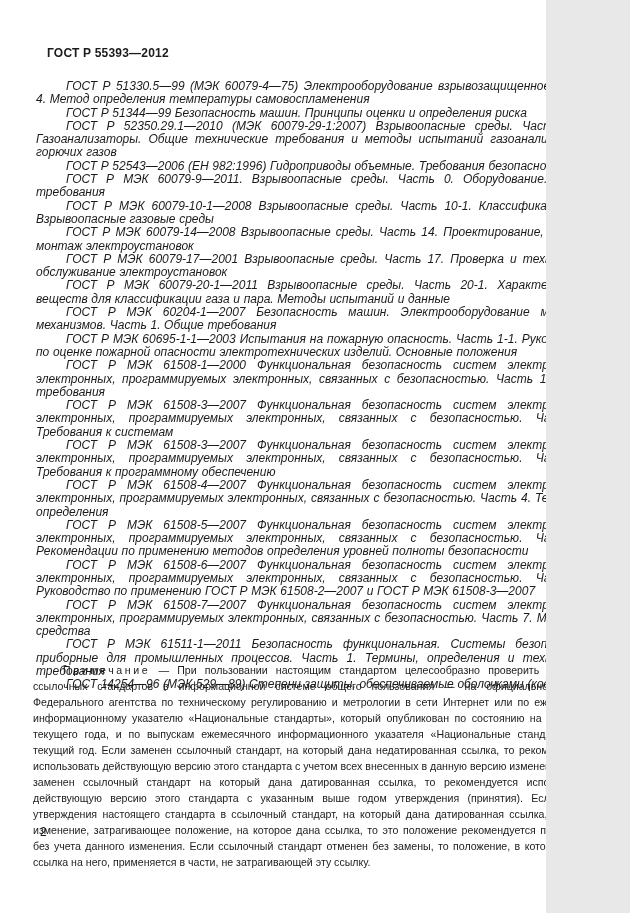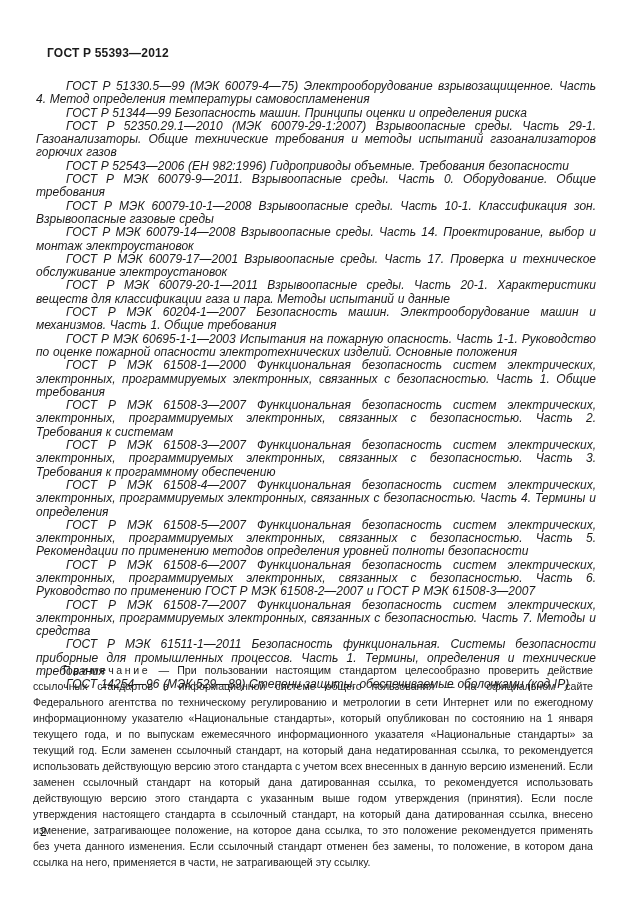--- a/index.html
+++ b/index.html
@@ -1,23 +1,24 @@
 <!DOCTYPE html>
 <html lang="ru"><head>
 <meta charset="utf-8">
 <style>
   html, body { margin: 0; padding: 0; background: #e8e8e8; }
   .page {
     position: relative;
-    width: 630px;
+    width: 522px;
     height: 913px;
     background: #ffffff;
     color: #1b1b1b;
     font-family: "Liberation Sans", sans-serif;
     overflow: hidden;
+    padding-left: 24px;
   }
   .doc-header {
     position: absolute;
     left: 47px;
     top: 46px;
     font-size: 12px;
     font-weight: bold;
     letter-spacing: 0.2px;
   }
   .refs {

